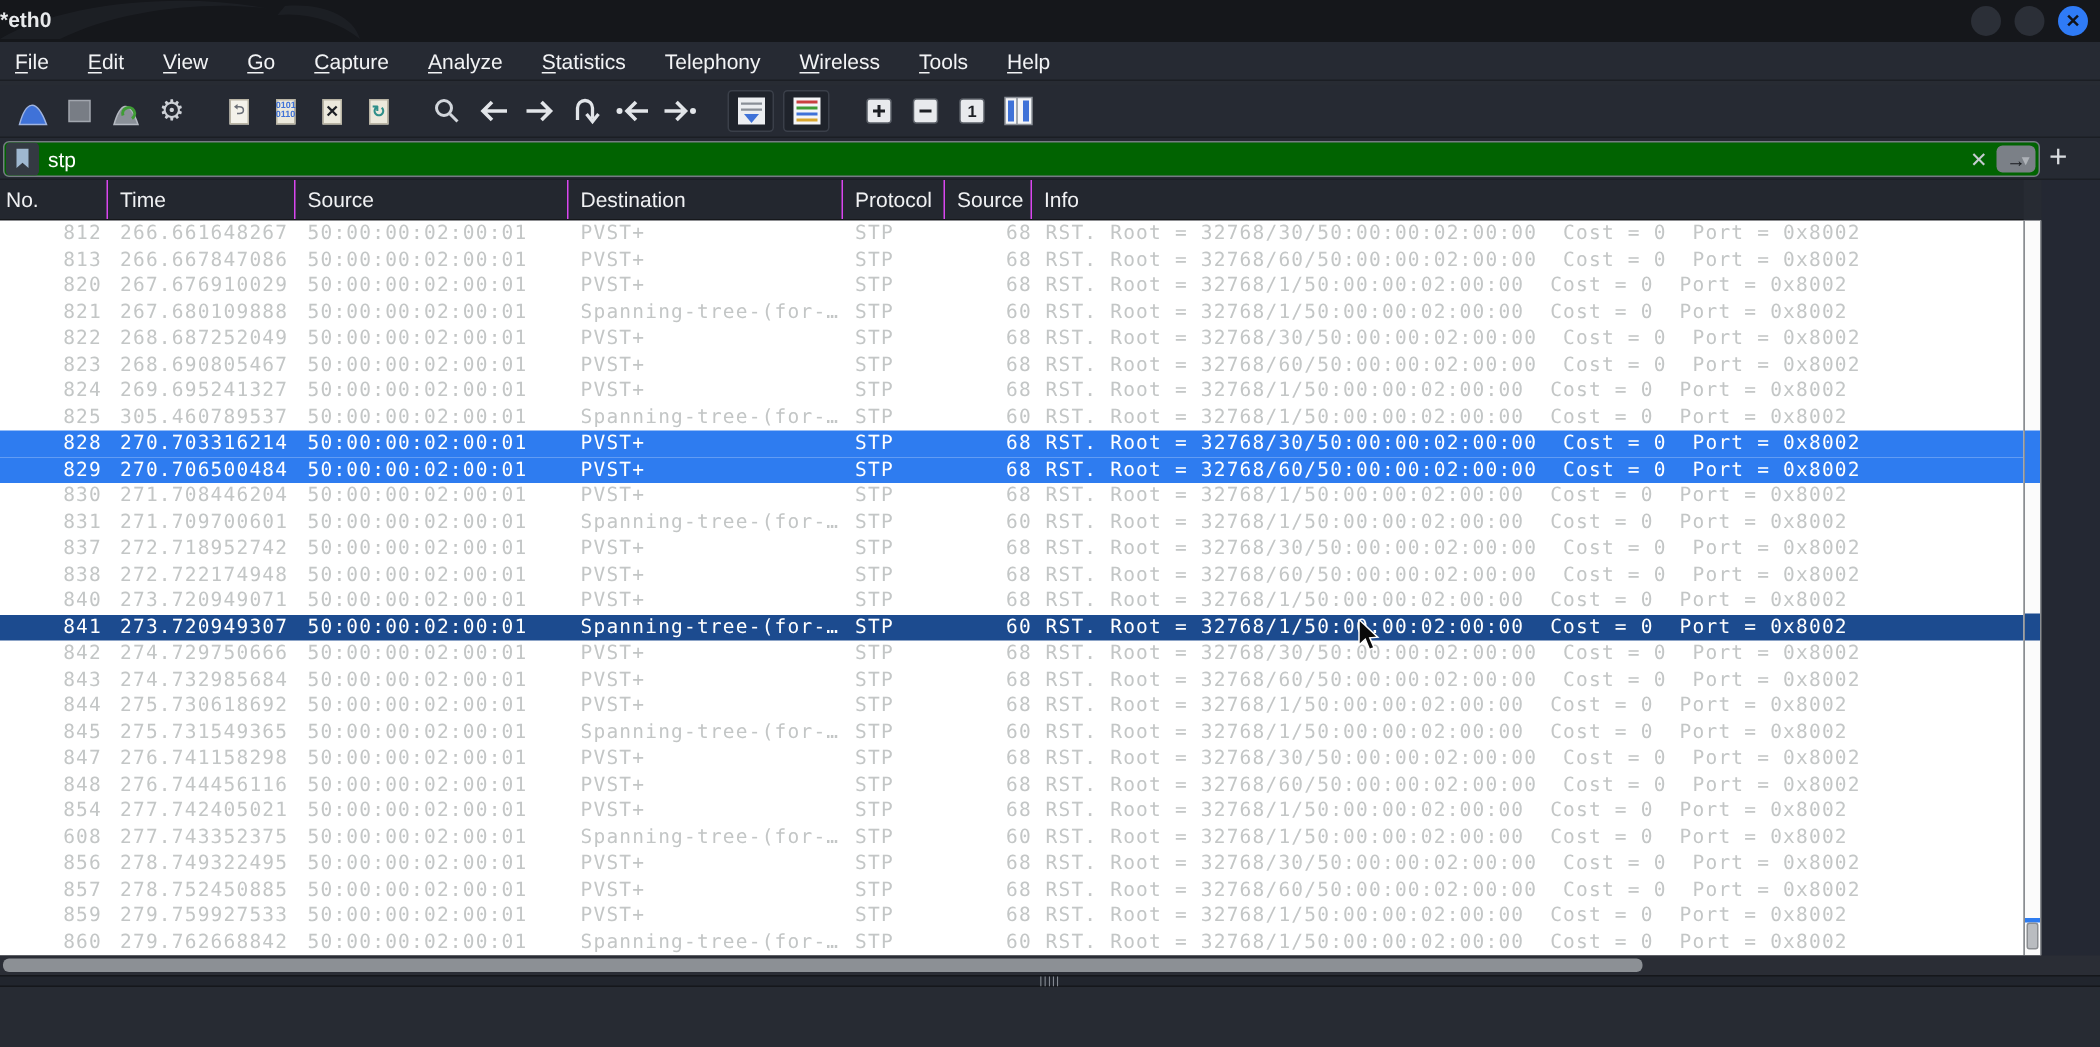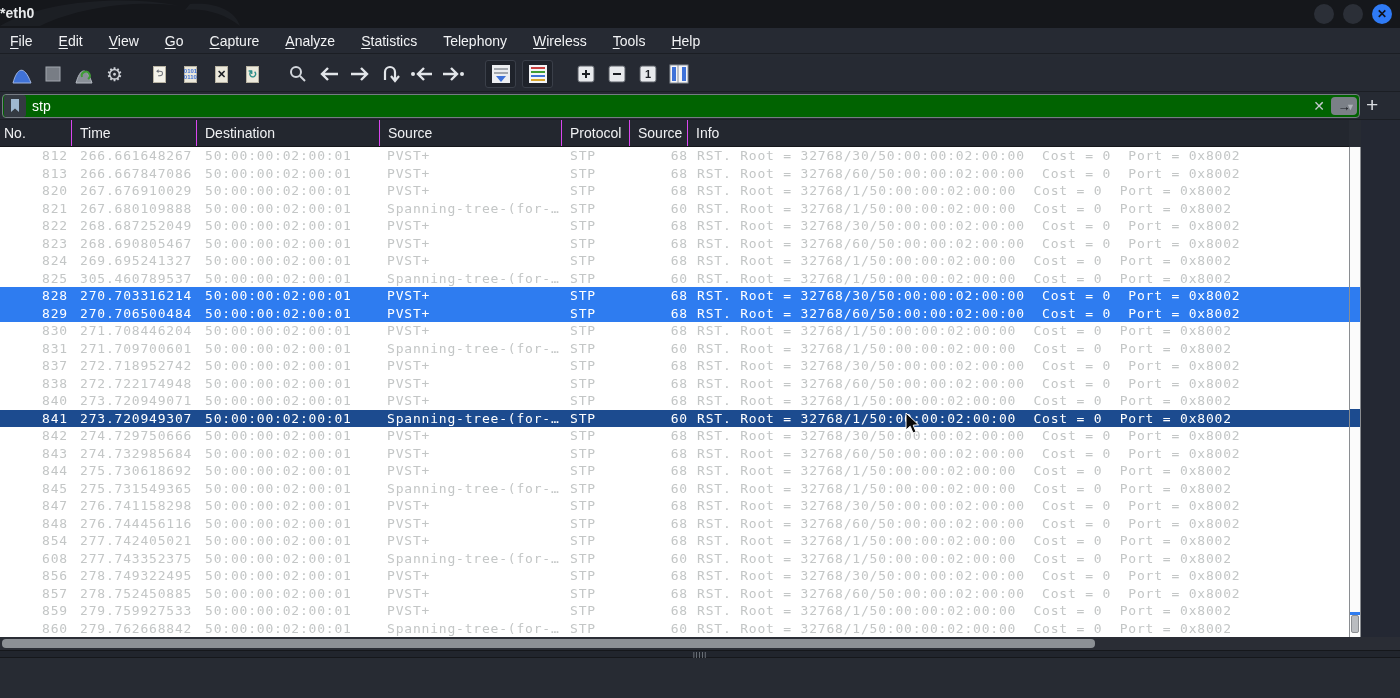--- a/index.html
+++ b/index.html
@@ -259,22 +259,22 @@
     <div class="clear-x">✕</div>
     <div class="apply-btn">→</div>
   </div>
   <div class="dd-caret">▼</div>
   <div class="add-filter-btn">+</div>
 </div>
 
 <div class="grid-header" id="gridheader">
     <div class="gh-cell" style="width: 72px; padding-left: 4px;">No.</div>
     <div class="gh-cell" style="width: 125px;">Time</div>
+    <div class="gh-cell" style="width: 182px;">Source</div>
     <div class="gh-cell" style="width: 183px;">Destination</div>
-    <div class="gh-cell" style="width: 182px;">Source</div>
     <div class="gh-cell" style="width: 68px;">Protocol</div>
     <div class="gh-cell" style="width: 58px;">Source</div>
     <div class="gh-cell" style="flex: 1 1 0%; border-right: none;">Info</div>
   </div>
 
 <div class="list" id="packetlist">
     <div class="prow"><span class="c-no">812</span><span class="c-time">266.661648267</span><span class="c-src">50:00:00:02:00:01</span><span class="c-dst">PVST+</span><span class="c-pro">STP</span><span class="c-len">68</span><span class="c-info">RST. Root = 32768/30/50:00:00:02:00:00  Cost = 0  Port = 0x8002</span></div>
     <div class="prow"><span class="c-no">813</span><span class="c-time">266.667847086</span><span class="c-src">50:00:00:02:00:01</span><span class="c-dst">PVST+</span><span class="c-pro">STP</span><span class="c-len">68</span><span class="c-info">RST. Root = 32768/60/50:00:00:02:00:00  Cost = 0  Port = 0x8002</span></div>
     <div class="prow"><span class="c-no">820</span><span class="c-time">267.676910029</span><span class="c-src">50:00:00:02:00:01</span><span class="c-dst">PVST+</span><span class="c-pro">STP</span><span class="c-len">68</span><span class="c-info">RST. Root = 32768/1/50:00:00:02:00:00  Cost = 0  Port = 0x8002</span></div>
     <div class="prow"><span class="c-no">821</span><span class="c-time">267.680109888</span><span class="c-src">50:00:00:02:00:01</span><span class="c-dst">Spanning-tree-(for-…</span><span class="c-pro">STP</span><span class="c-len">60</span><span class="c-info">RST. Root = 32768/1/50:00:00:02:00:00  Cost = 0  Port = 0x8002</span></div>

